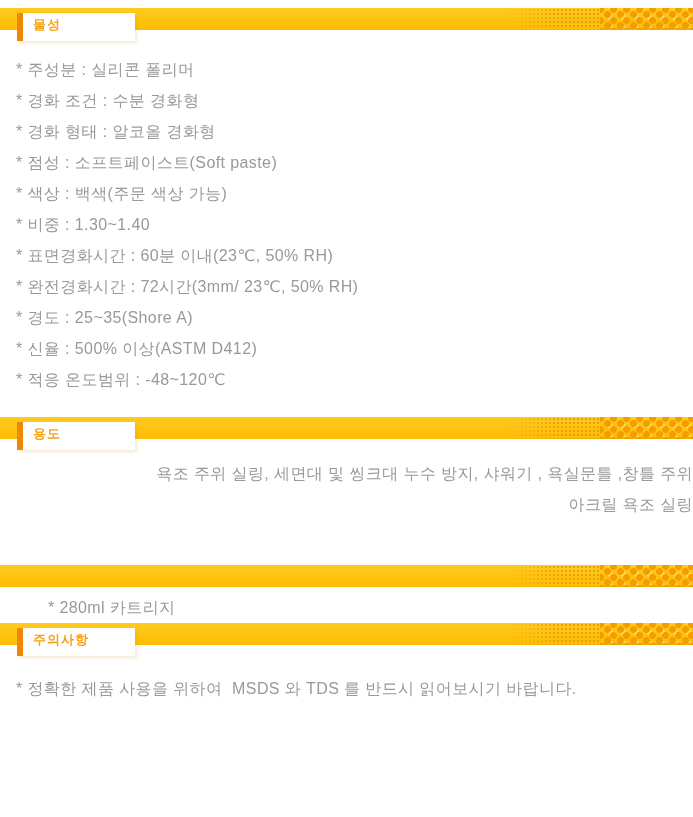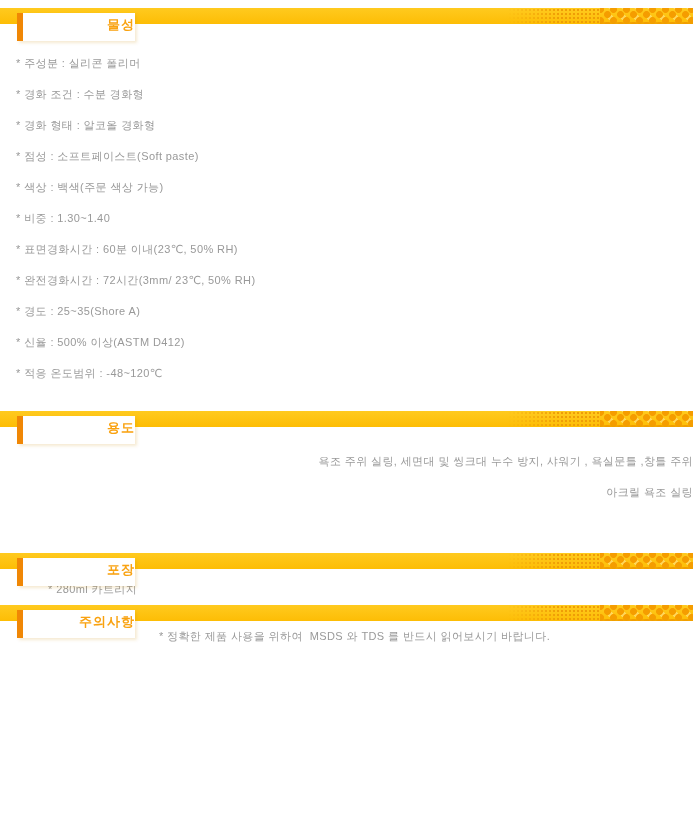--- a/index.html
+++ b/index.html
@@ -11,22 +11,21 @@
   #page {
     position: relative;
     width: 693px;
     height: 817px;
     background: #ffffff;
     overflow: hidden;
   }
   
   .section-header {
     position: relative;
-    height: 16px;
-    text-align: right;
+    height: 22px;
   }
   .bar {
     position: absolute;
     left: 0; right: 0; top: 0; bottom: 0;
     background: linear-gradient(to bottom, #ffca1f, #fdbd05);
   }
   .pattern-dither {
     position: absolute;
     top: 0; bottom: 0;
     right: 93px;
@@ -66,38 +65,38 @@
     font-size: 13px;
     font-weight: bold;
     color: #f9a210;
     letter-spacing: 1px;
   }
   
   .content {
     margin-left: 16px;
   }
   .line {
-    font-size: 11px;
+    font-size: 16px;
     color: #999999;
     letter-spacing: 0.4px;
     line-height: 31px;
     white-space: pre-wrap;
   }
   
   #section-properties { margin-top: 8px; }
   #section-properties .content { padding-top: 24px; }
 
   #section-usage { margin-top: 22px; }
   #section-usage .content { padding-top: 19px; text-align: right; }
 
   #section-packaging { margin-top: 45px; }
   #section-packaging .content { padding-top: 5px; margin-left: 48px; }
 
   #section-caution { }
-  #section-caution .content { padding-top: 2px; text-align: center; }
+  #section-caution .content { padding-top: 30px; }
   #section-caution .line { line-height: 27px; }
 </style>
 </head>
 <body>
 
 <div id="page">
 
   <div class="section" id="section-properties">
     <div class="section-header">
       <div class="bar">
@@ -138,23 +137,20 @@
       <div class="line">아크릴 욕조 실링</div>
     </div>
   </div>
 
   <div class="section" id="section-packaging">
     <div class="section-header">
       <div class="bar">
         <div class="pattern-dither"></div>
         <div class="pattern-dots"></div>
       </div>
-      <div class="title-box">
-        <span class="title-text">포장</span>
-      </div>
     </div>
     <div class="content">
       <div class="line">* 280ml 카트리지</div>
     </div>
   </div>
 
   <div class="section" id="section-caution">
     <div class="section-header">
       <div class="bar">
         <div class="pattern-dither"></div>

